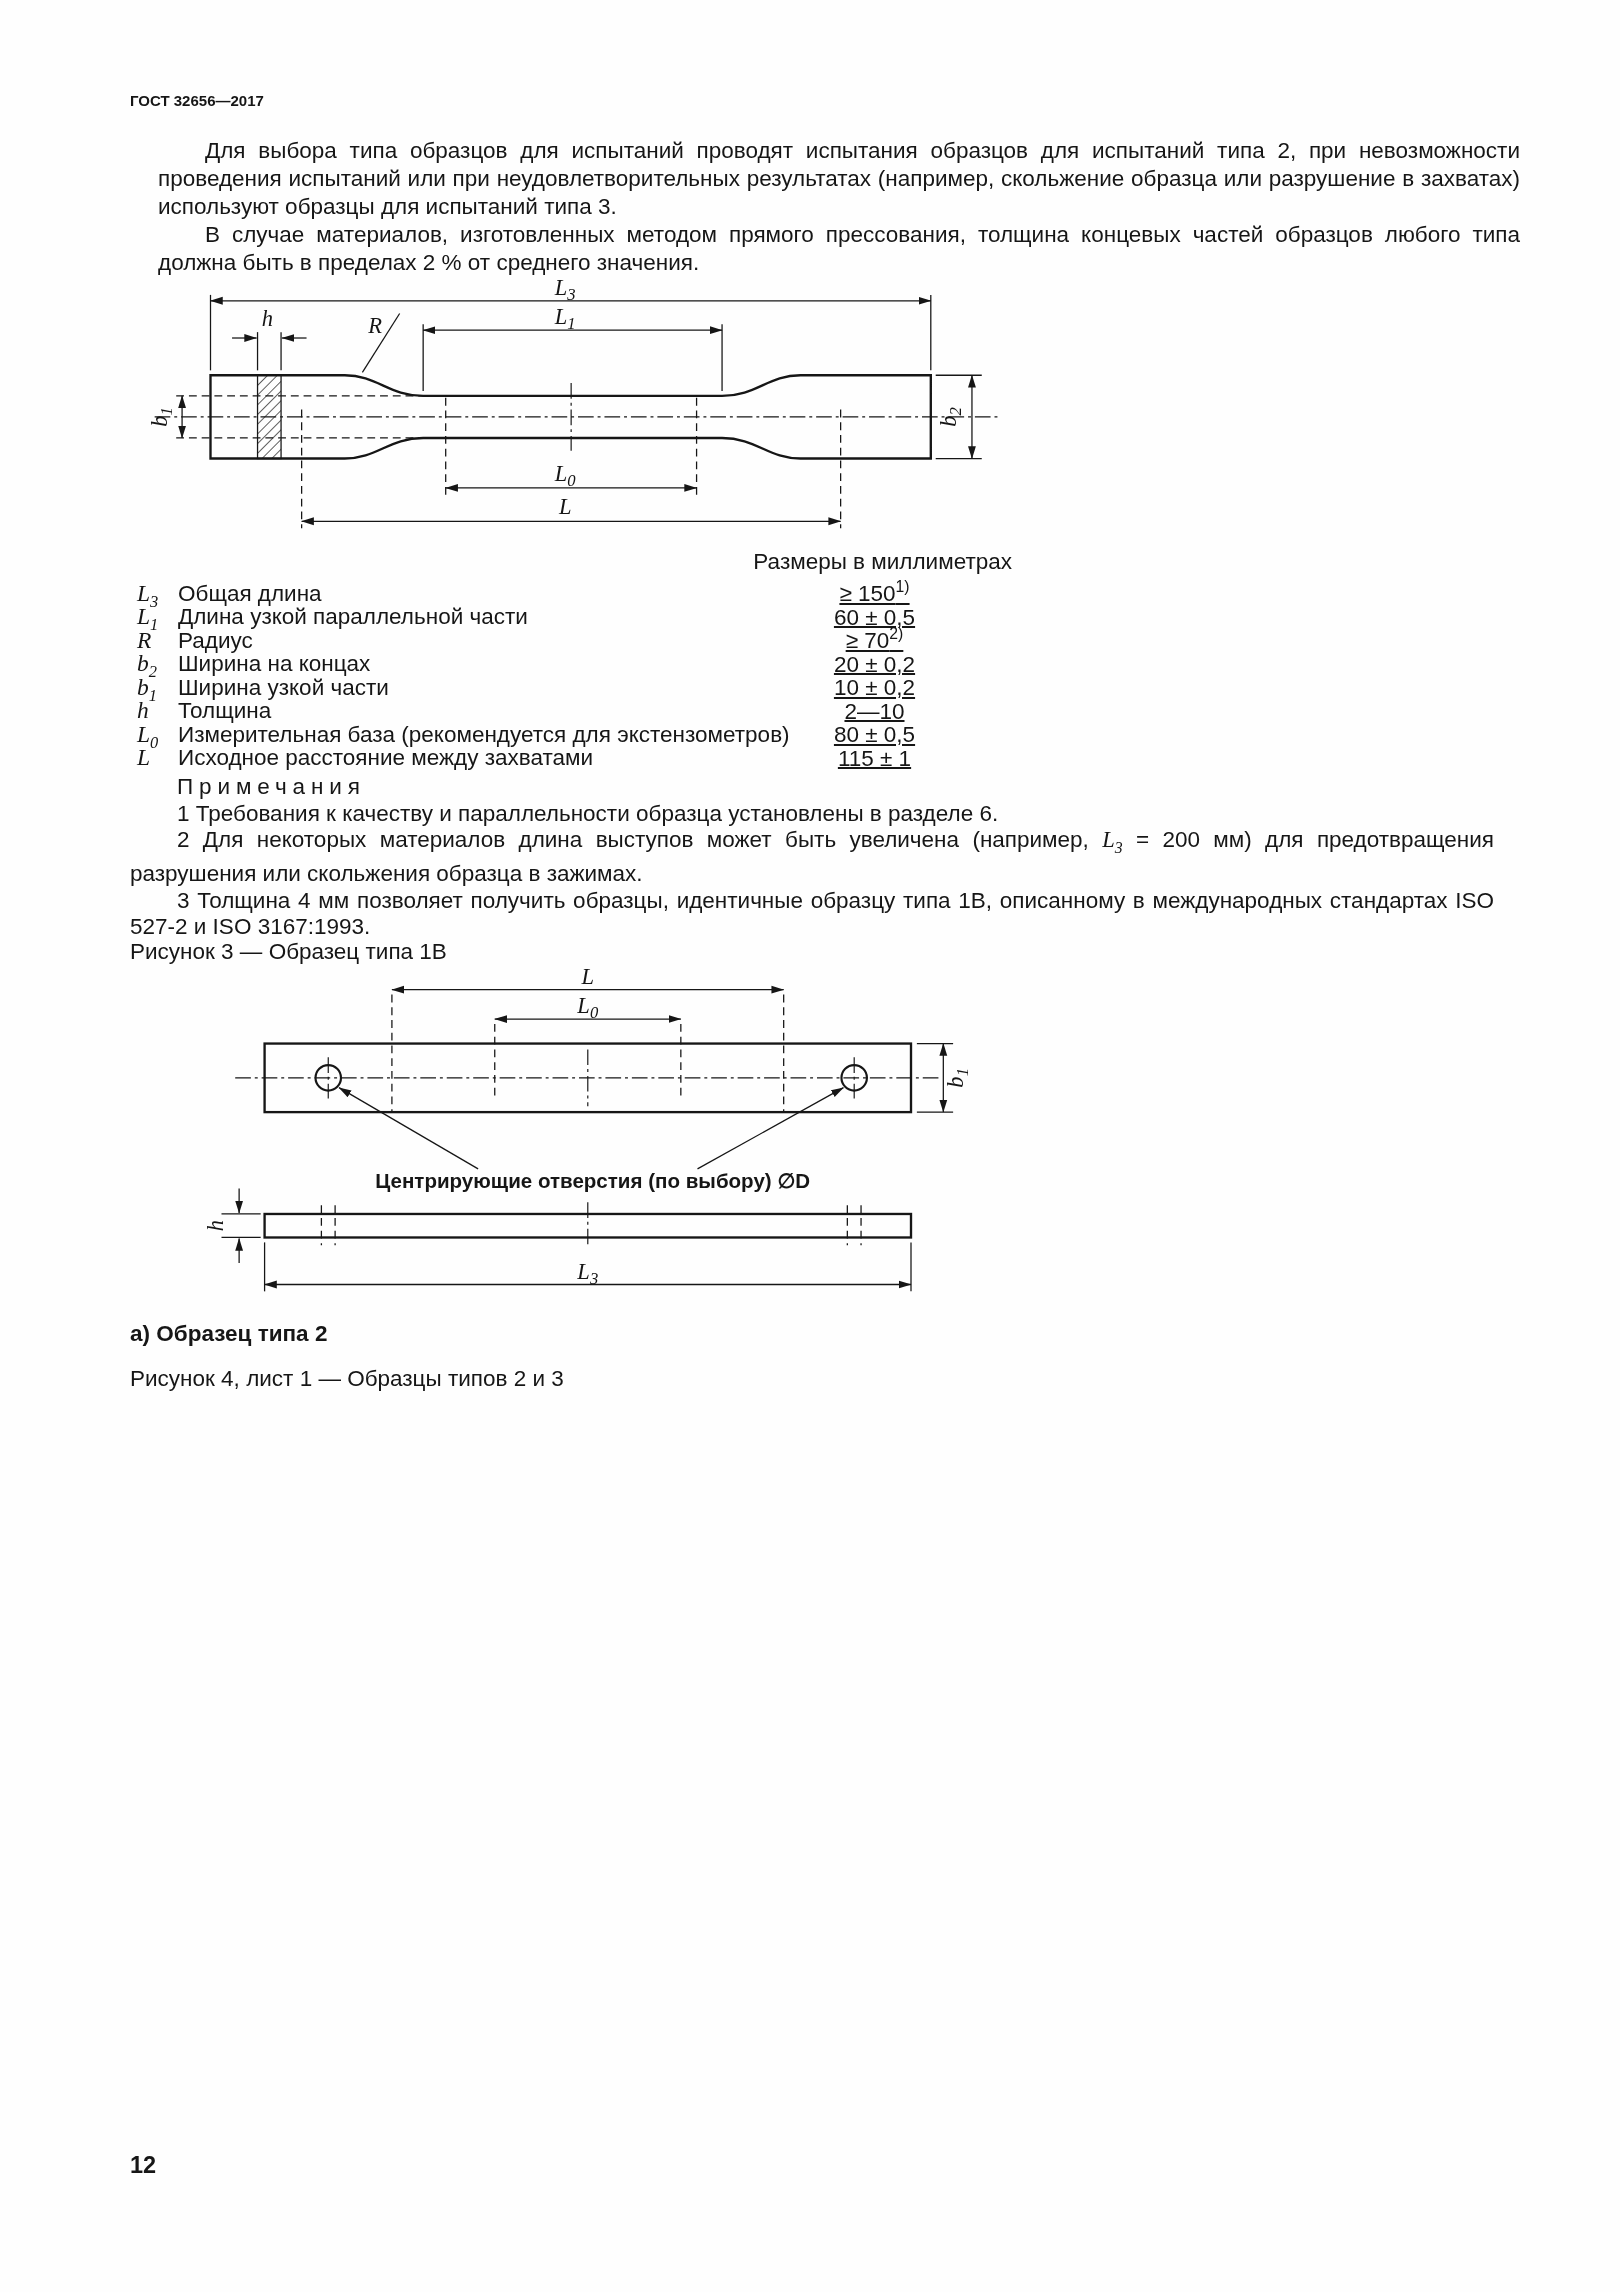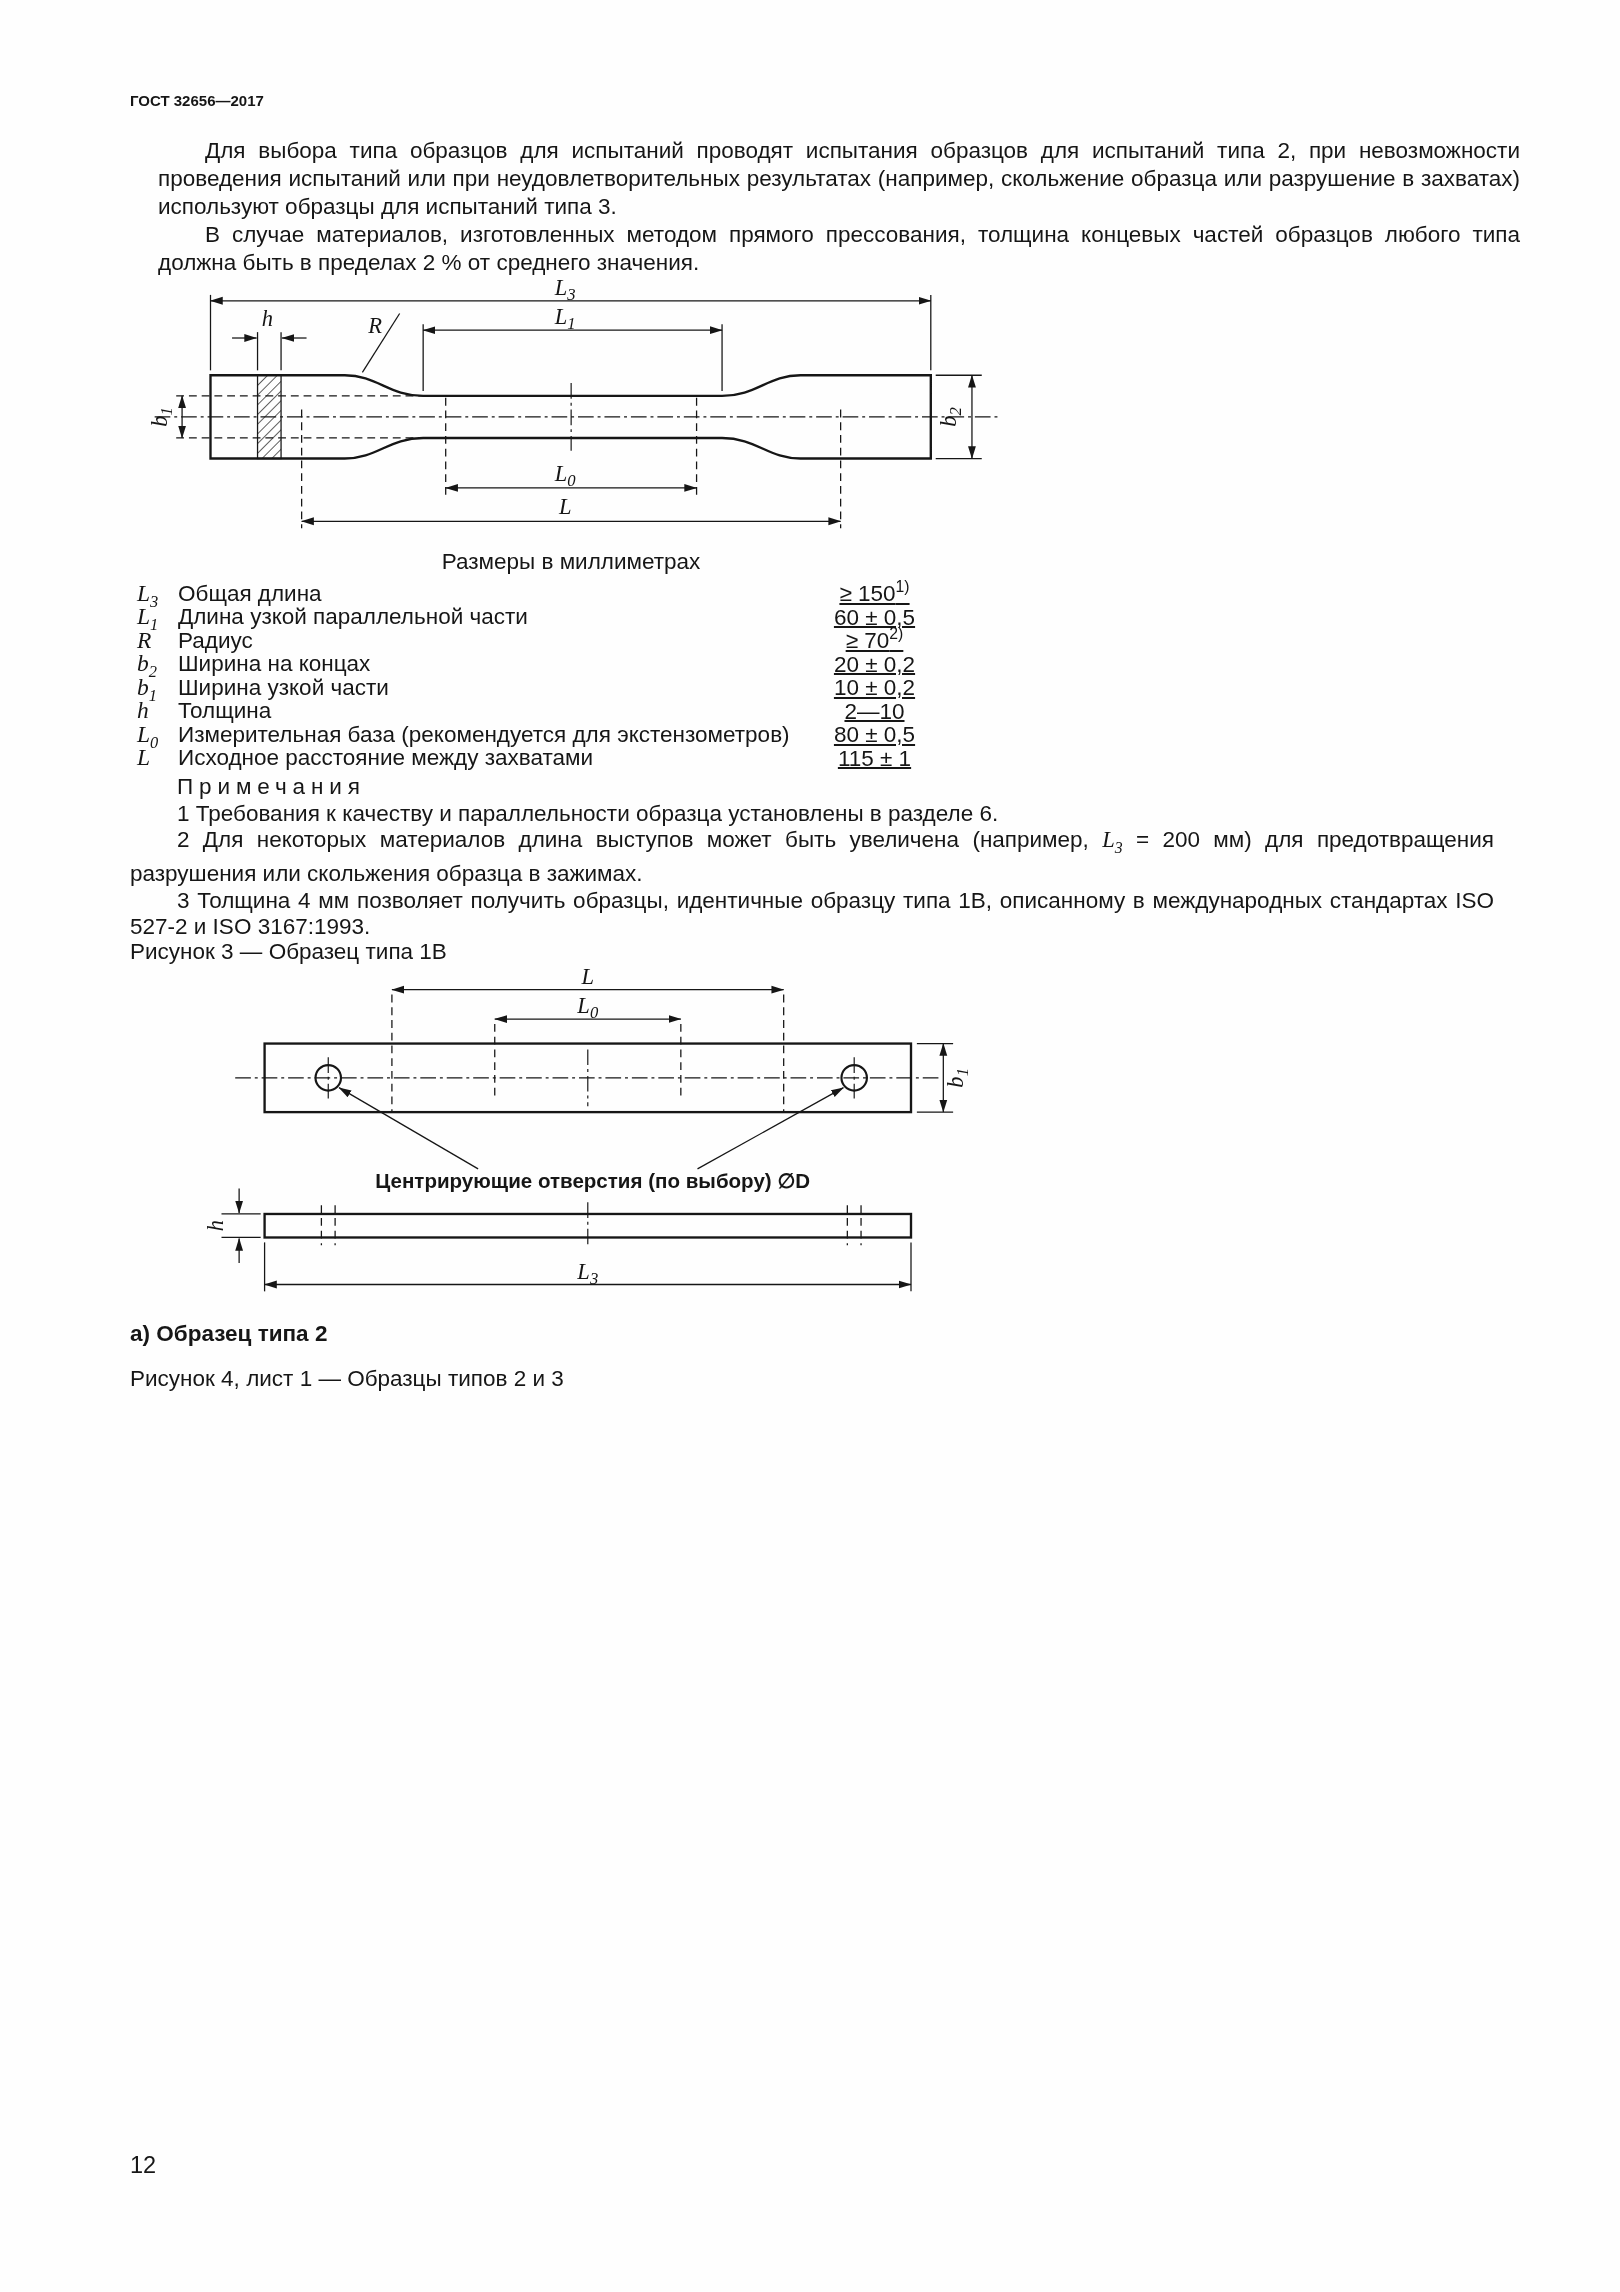--- a/index.html
+++ b/index.html
@@ -7,36 +7,36 @@
   .page {
     position:relative; width:1620px; height:2293px; margin:0 auto;
     background:#fefefe; color:#161616;
     font-family:"Liberation Sans", sans-serif; font-size:22.5px;
     overflow:hidden;
   }
   .abs { position:absolute; }
   .header { left:130px; top:92px; font-size:15px; font-weight:bold; }
   .intro { left:130px; top:137px; width:1362px; line-height:28px; text-align:justify;margin-left:28px; }
   .intro p { text-indent:47px; }
-  .units { left:130px; top:549px; width:882px; text-align:center; }
+  .units { left:130px; top:549px; width:882px; text-align:right; }
   .dimtable { left:137px; top:578px; width:816px; }
   .dimrow { display:flex; align-items:baseline; height:23.5px; }
   .dimsym { flex:none; width:41px; font-family:"Liberation Serif", serif; font-style:italic; font-size:23.5px; }
   .dimname { white-space:nowrap; }
   .dimval { margin-left:auto; width:157px; text-align:center; white-space:nowrap;text-decoration:underline; }
   sub, sup { font-size:70%; }
   .notes { left:130px; top:774px; width:1364px; line-height:26.5px; text-align:justify; }
   .notes p { text-indent:47px; }
   .notes-title { letter-spacing:5.9px; }
   .symtext { font-family:"Liberation Serif", serif; font-style:italic; }
   .caption { }
   .fig3cap { left:130px; top:939px; width:902px; }
   .fig4sub { left:130px; top:1321px; width:921px; font-weight:bold; }
   .fig4cap { left:130px; top:1366px; width:902px; }
-  .pagenum { left:130px; top:2152px; font-size:23.5px; }
+  .pagenum { left:130px; top:2152px; font-size:23.5px;font-weight:bold; }
 
   svg { display:block; position:absolute; overflow:visible; }
   .outline { fill:none; stroke:#161616; stroke-width:2.4; }
   .thick   { fill:none; stroke:#161616; stroke-width:2.2; }
   .thin    { fill:none; stroke:#161616; stroke-width:1.3; }
   .dim     { fill:none; stroke:#161616; stroke-width:1.3; }
   .dash    { stroke-dasharray:8 5; }
   .cl      { fill:none; stroke:#161616; stroke-width:1.2; stroke-dasharray:16 4 3 4; }
   svg text { fill:#161616; font-family:"Liberation Serif", serif; font-style:italic; font-size:23px; }
   svg .ssub { font-size:17px; }

